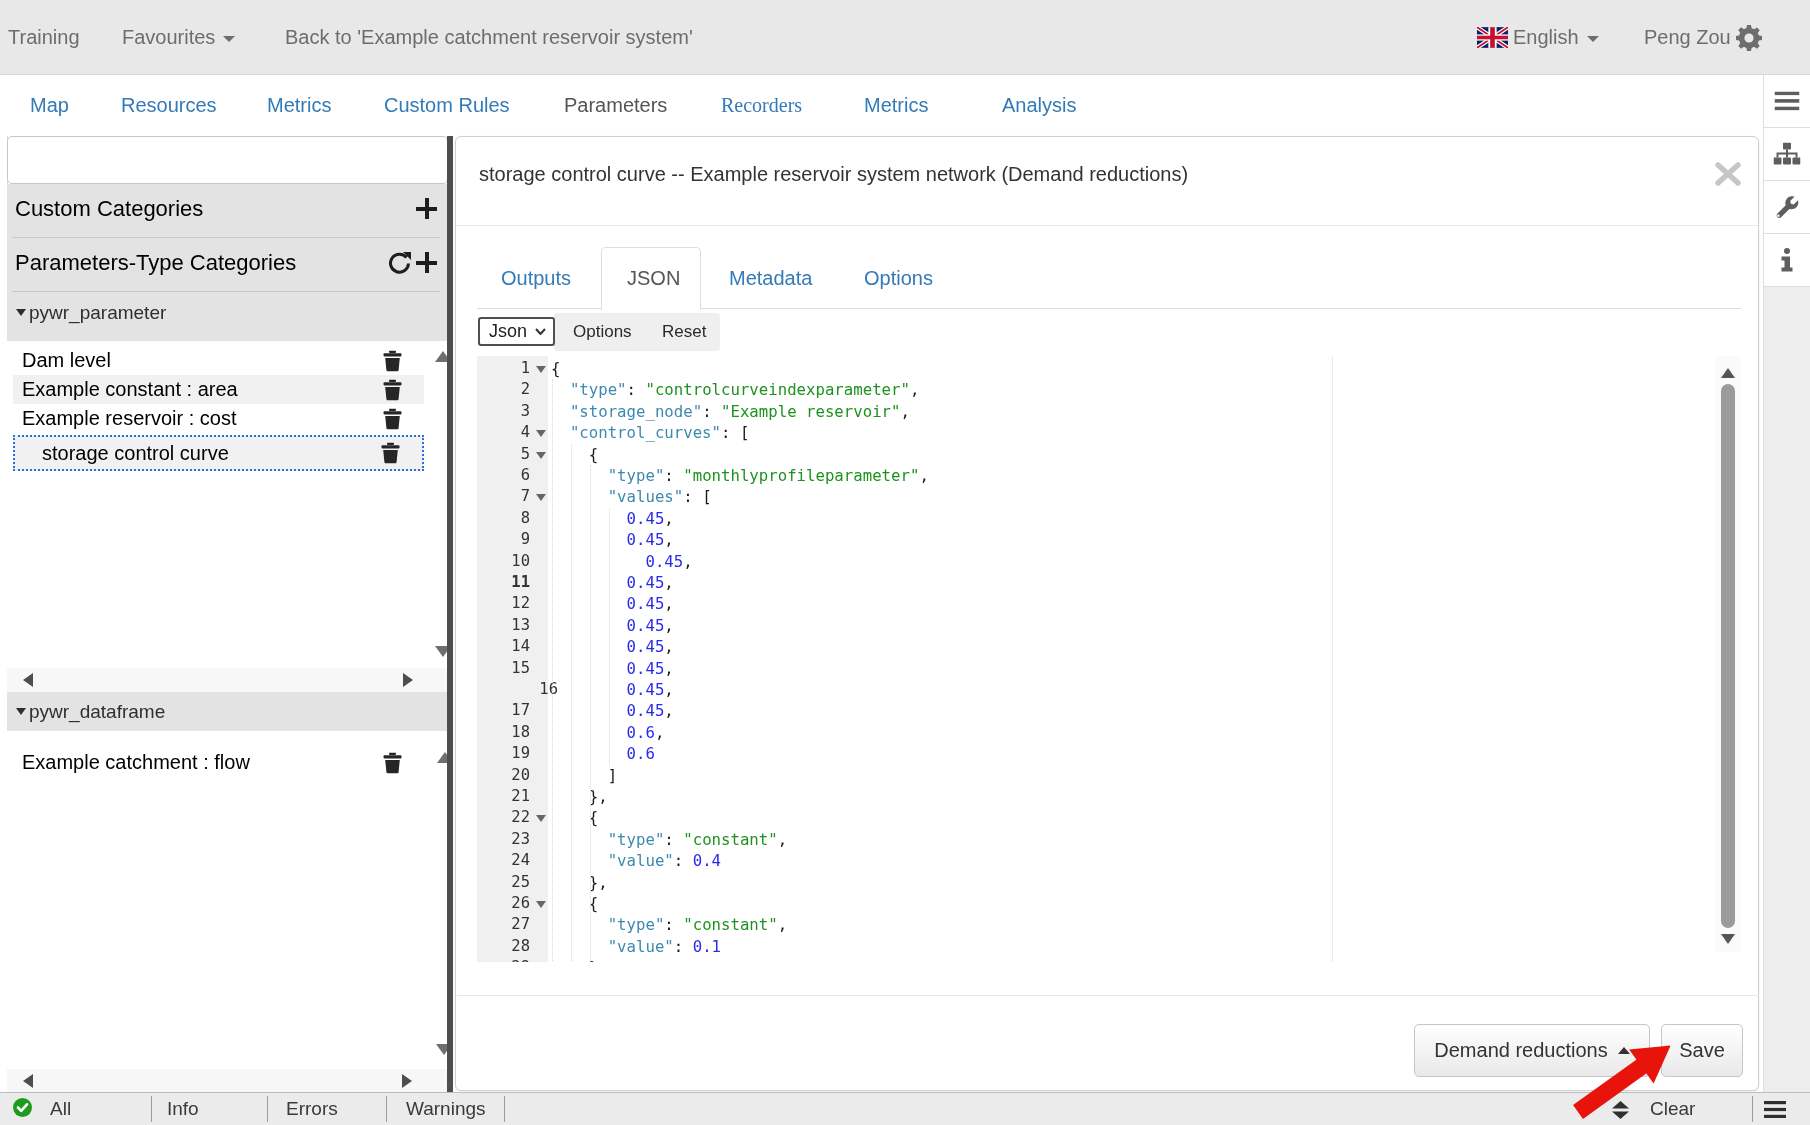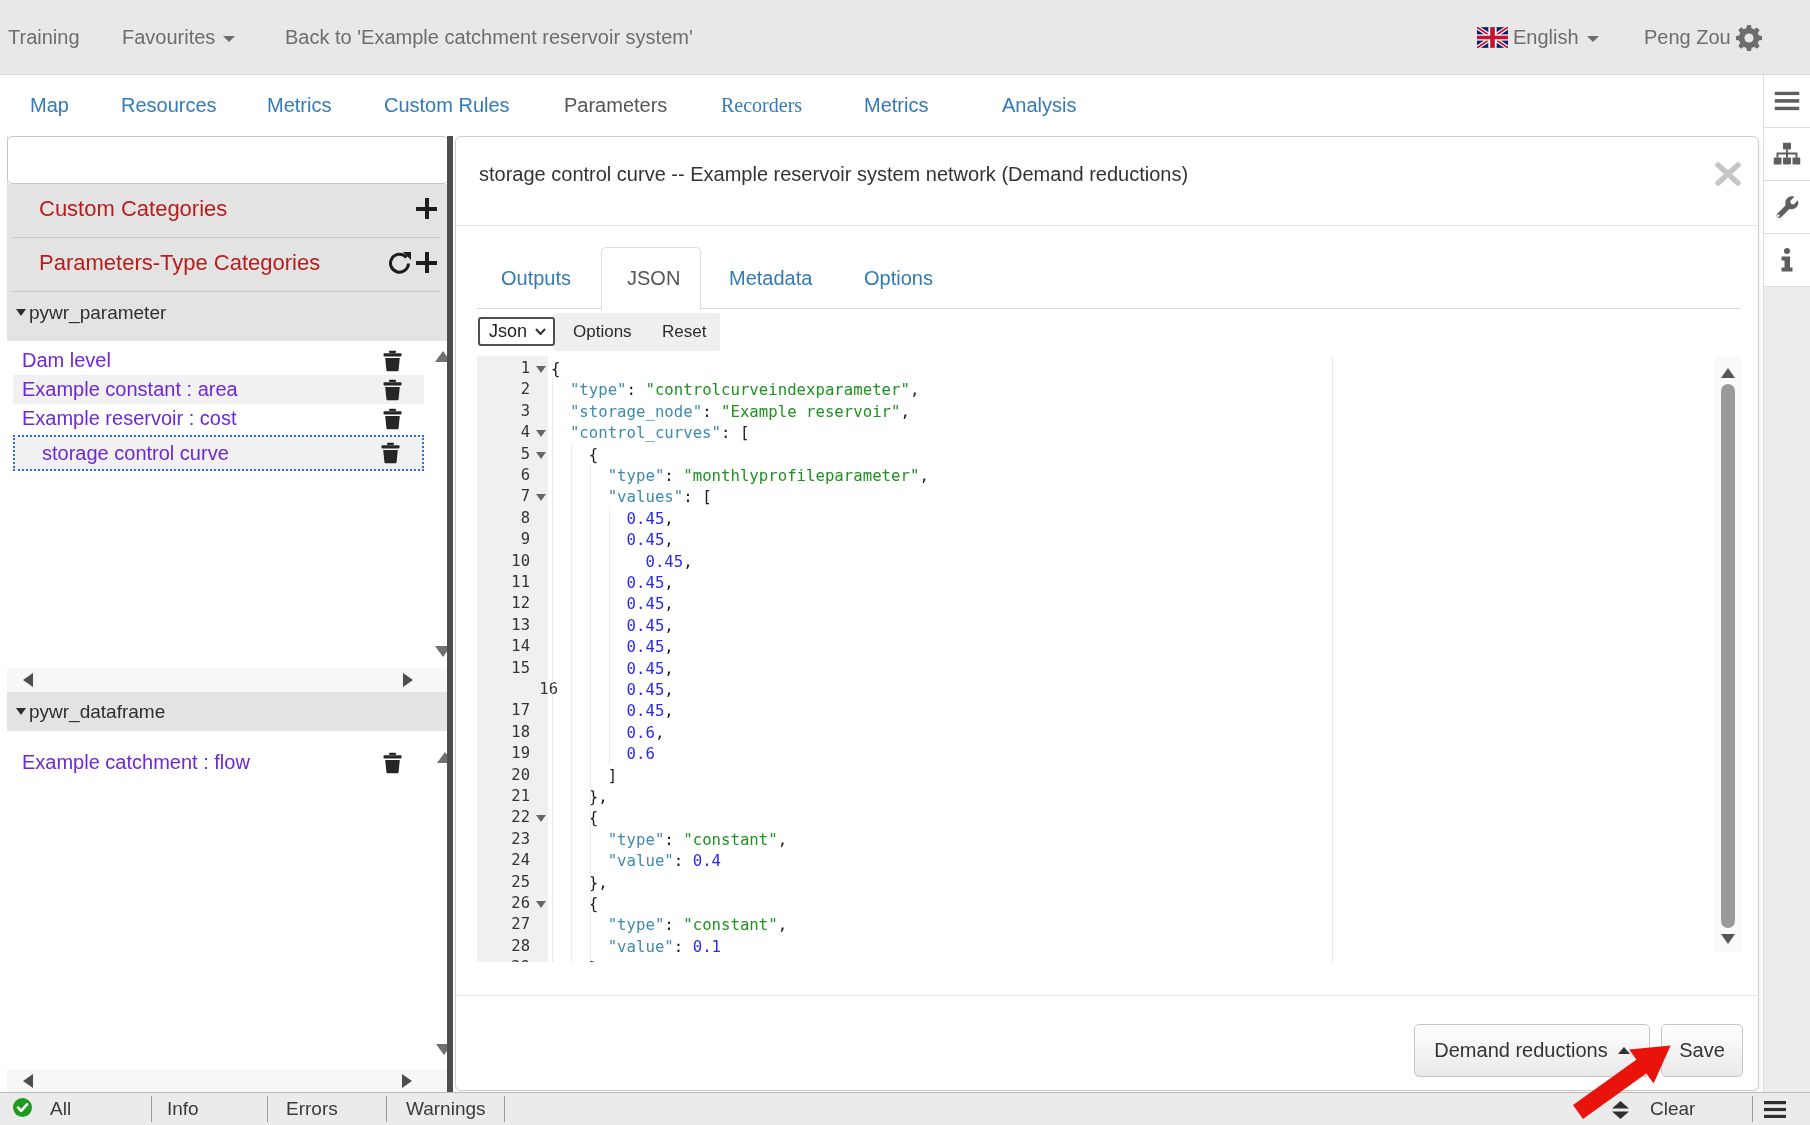--- a/index.html
+++ b/index.html
@@ -20,29 +20,29 @@
 
   
   #right-toolbar { left:1763px; top:75px; width:47px; height:1017px; background:#ededed; border-left:1px solid #ddd; }
   .rt-cell { position:absolute; left:0; width:46px; height:53px; background:#fff; border-bottom:1px solid #ddd; }
   .rt-icon { position:absolute; left:50%; top:50%; transform:translate(-50%,-50%); }
 
   
   #sidebar { left:7px; top:136px; width:440px; height:956px; background:#fff; border-left:1px solid #d9d9d9; }
   #sidebar-search { position:absolute; left:-1px; top:0; width:441px; height:48px; background:#fff; border:1px solid #c6c6c6; border-radius:5px; font-size:18px; padding:0 10px; color:#333; outline:none; font-family:"Liberation Sans",sans-serif; }
   #sidebar-gray { position:absolute; left:-1px; top:48px; width:441px; height:157px; background:#e3e3e3; }
-  .side-header { position:absolute; left:8px; font-size:22px; color:#b91c1c; white-space:nowrap;margin-left:24px; }
+  .side-header { position:absolute; left:8px; font-size:22px; color:#000000; white-space:nowrap; }
   .side-hr { position:absolute; left:5px; width:428px; height:1px; background:#c8c8c8; }
   .plus-icon { position:absolute; width:21px; height:21px; cursor:pointer; }
   .plus-icon:before { content:""; position:absolute; left:0; top:8.5px; width:21px; height:4px; background:#1d1d1d; }
   .plus-icon:after { content:""; position:absolute; left:8.5px; top:0; width:4px; height:21px; background:#1d1d1d; }
   .tri-down-sm { width:0; height:0; border-left:5.5px solid transparent; border-right:5.5px solid transparent; border-top:7px solid #2d2d2d; position:absolute; }
   .group-label { position:absolute; left:22px; font-size:19px; color:#2f2f2f; }
   .side-list { position:absolute; left:-1px; width:441px; background:#fff; }
-  .side-row { position:absolute; left:6px; width:411px; height:29px; font-size:20px; color:#6d28d9; line-height:29px; padding-left:9px; white-space:nowrap; cursor:pointer; }
+  .side-row { position:absolute; left:6px; width:411px; height:29px; font-size:20px; color:#000000; line-height:29px; padding-left:9px; white-space:nowrap; cursor:pointer; }
   .side-row.striped { background:#f1f1f1; }
   .side-row.selected { border:2px dotted #2c6fdd; height:36px; line-height:33px;padding-left:27px; }
   .trash-btn { position:absolute; right:22px; top:50%; transform:translateY(-50%); width:19px; height:21px; cursor:pointer; }
   .scroll-arrow { position:absolute; width:0; height:0; cursor:pointer; }
   .sa-up { border-left:8px solid transparent; border-right:8px solid transparent; border-bottom:11px solid #6f6f6f; }
   .sa-down { border-left:8px solid transparent; border-right:8px solid transparent; border-top:11px solid #6f6f6f; }
   .sa-left { border-top:7px solid transparent; border-bottom:7px solid transparent; border-right:10px solid #4d4d4d; }
   .sa-right { border-top:7px solid transparent; border-bottom:7px solid transparent; border-left:10px solid #4d4d4d; }
   .side-strip { position:absolute; left:-1px; width:441px; background:#f7f7f7; }
   #df-bar { position:absolute; left:-1px; width:441px; height:39px; background:#e3e3e3; }
@@ -333,21 +333,21 @@
         </div>
         <div class="gut-row" style="top: 151.8px;">
           <span class="gut-num">8</span>
         </div>
         <div class="gut-row" style="top: 173.2px;">
           <span class="gut-num">9</span>
         </div>
         <div class="gut-row" style="top: 194.6px;">
           <span class="gut-num">10</span>
         </div>
-        <div class="gut-row" style="top: 216px;">
+        <div class="gut-row" style="top: 216px; font-weight: bold;">
           <span class="gut-num">11</span>
         </div>
         <div class="gut-row" style="top: 237.4px;">
           <span class="gut-num">12</span>
         </div>
         <div class="gut-row" style="top: 258.8px;">
           <span class="gut-num">13</span>
         </div>
         <div class="gut-row" style="top: 280.2px;">
           <span class="gut-num">14</span>

